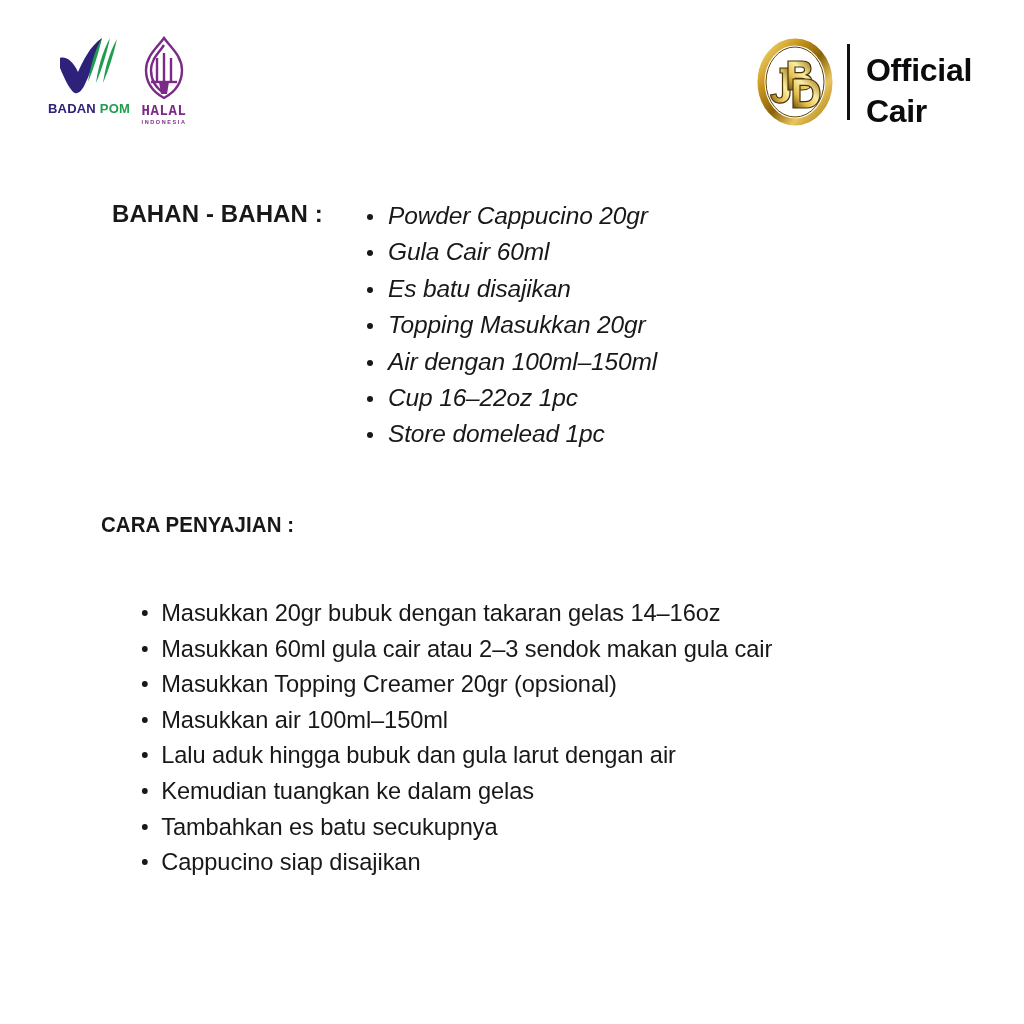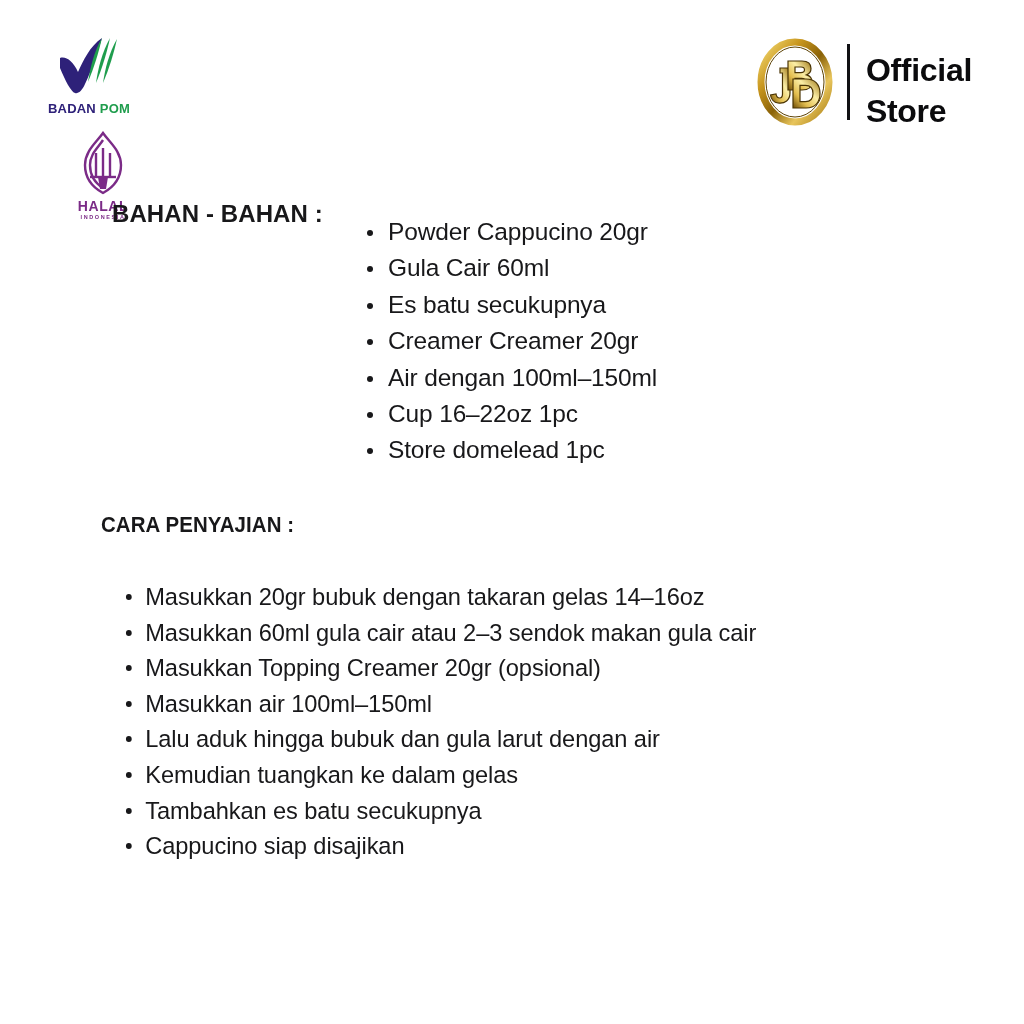--- a/index.html
+++ b/index.html
@@ -24,23 +24,21 @@
     width: 1024px;
     height: 150px;
   }
 
   
   #cert-logos {
     position: absolute;
     left: 48px;
     top: 36px;
     display: flex;
-    align-items: flex-end;
-    gap: 16px;
-    flex-direction: column;
+    gap: 7px;
   }
   .cert-logo {
     display: flex;
     flex-direction: column;
     align-items: center;
   }
   #bpom-mark { width: 74px; height: 62px; display: block; }
   #bpom-wordmark {
     font-size: 13px;
     font-weight: bold;
@@ -53,20 +51,21 @@
   #bpom-word-pom { color: #1f9d4d; }
 
   #halal-mark { width: 54px; height: 66px; display: block; }
   #halal-wordmark {
     color: #7b2b87;
     font-size: 14px;
     font-weight: bold;
     letter-spacing: .6px;
     line-height: 1;
     margin-top: 2px;
+    font-family: Liberation Mono, monospace;
   }
   #halal-subwordmark {
     color: #7b2b87;
     font-size: 5.5px;
     font-weight: bold;
     letter-spacing: 1.6px;
     line-height: 1;
     margin-top: 2px;
   }
 
@@ -114,24 +113,25 @@
     left: 112px;
     top: 2px;
     font-size: 24px;
     font-weight: bold;
     letter-spacing: .1px;
     white-space: nowrap;
   }
   #ingredients-list {
     position: absolute;
     left: 366px;
-    top: 16px;
+    top: 0;
     margin: 0;
     padding: 0;
     list-style: none;
+    font-style: italic;
   }
   #ingredients-list li {
     position: relative;
     padding-left: 22px;
     font-size: 24.5px;
     line-height: 36.4px;
     letter-spacing: -0.15px;
     white-space: nowrap;
   }
   #ingredients-list li::before {
@@ -158,21 +158,21 @@
     font-weight: bold;
     letter-spacing: .1px;
     transform: scaleX(.93);
     transform-origin: left center;
     white-space: nowrap;
   }
   #serving-list {
     position: absolute;
     left: 124px;
     top: 67px;
-    margin: 0;
+    margin: 16px;
     padding: 0;
     list-style: none;
   }
   #serving-list li {
     position: relative;
     padding-left: 22px;
     font-size: 24.5px;
     line-height: 35.6px;
     letter-spacing: -0.1px;
     white-space: nowrap;
@@ -249,34 +249,34 @@
       <ellipse cx="38" cy="44" rx="29" ry="35" fill="none" stroke="#5c4205" stroke-width="1"></ellipse>
       <g fill="url(#goldGrad2)" stroke="#4a3404" stroke-width="1.2">
         <path d="M23 30 L33 30 L33 55 C33 62 28 66 21 65 C17 64.4 14 61 13.5 57 L19 56 C19.4 58.6 20.6 60 22.6 60 C24.6 60 25.5 58.7 25.5 56 L25.5 35 L23 35 Z"></path>
         <path d="M31 23 L45 23 C51 23 54 26 54 30.5 C54 33.6 52.4 35.8 49.6 36.8 C53 37.7 55 40.3 55 44 C55 49.2 51.4 52 45 52 L31 52 Z M38 29 L38 34.6 L44 34.6 C46.3 34.6 47.5 33.6 47.5 31.8 C47.5 30 46.3 29 44 29 Z M38 40.4 L38 46.4 L44.6 46.4 C47 46.4 48.3 45.3 48.3 43.4 C48.3 41.5 47 40.4 44.6 40.4 Z"></path>
         <path d="M36 41 L49 41 C58 41 63 46.6 63 55.5 C63 64.4 58 70 49 70 L36 70 Z M43 47.4 L43 63.6 L48.4 63.6 C53.3 63.6 56 60.7 56 55.5 C56 50.3 53.3 47.4 48.4 47.4 Z"></path>
       </g>
     </svg>
     <div id="store-divider"></div>
     <div id="store-text">
       <div>Official</div>
-      <div>Store</div>
+      <div>Cair</div>
     </div>
   </div>
 </div>
 
 <div id="content">
 
   <section id="ingredients-block">
     <div id="ingredients-heading">BAHAN - BAHAN :</div>
     <ul id="ingredients-list">
       <li>Powder Cappucino 20gr</li>
       <li>Gula Cair 60ml</li>
-      <li>Es batu secukupnya</li>
-      <li>Creamer Creamer 20gr</li>
+      <li>Es batu disajikan</li>
+      <li>Topping Masukkan 20gr</li>
       <li>Air dengan 100ml–150ml</li>
       <li>Cup 16–22oz 1pc</li>
       <li>Store domelead 1pc</li>
     </ul>
   </section>
 
   <section id="serving-block">
     <div id="serving-heading">CARA PENYAJIAN :</div>
     <ul id="serving-list">
       <li>Masukkan 20gr bubuk dengan takaran gelas 14–16oz</li>

